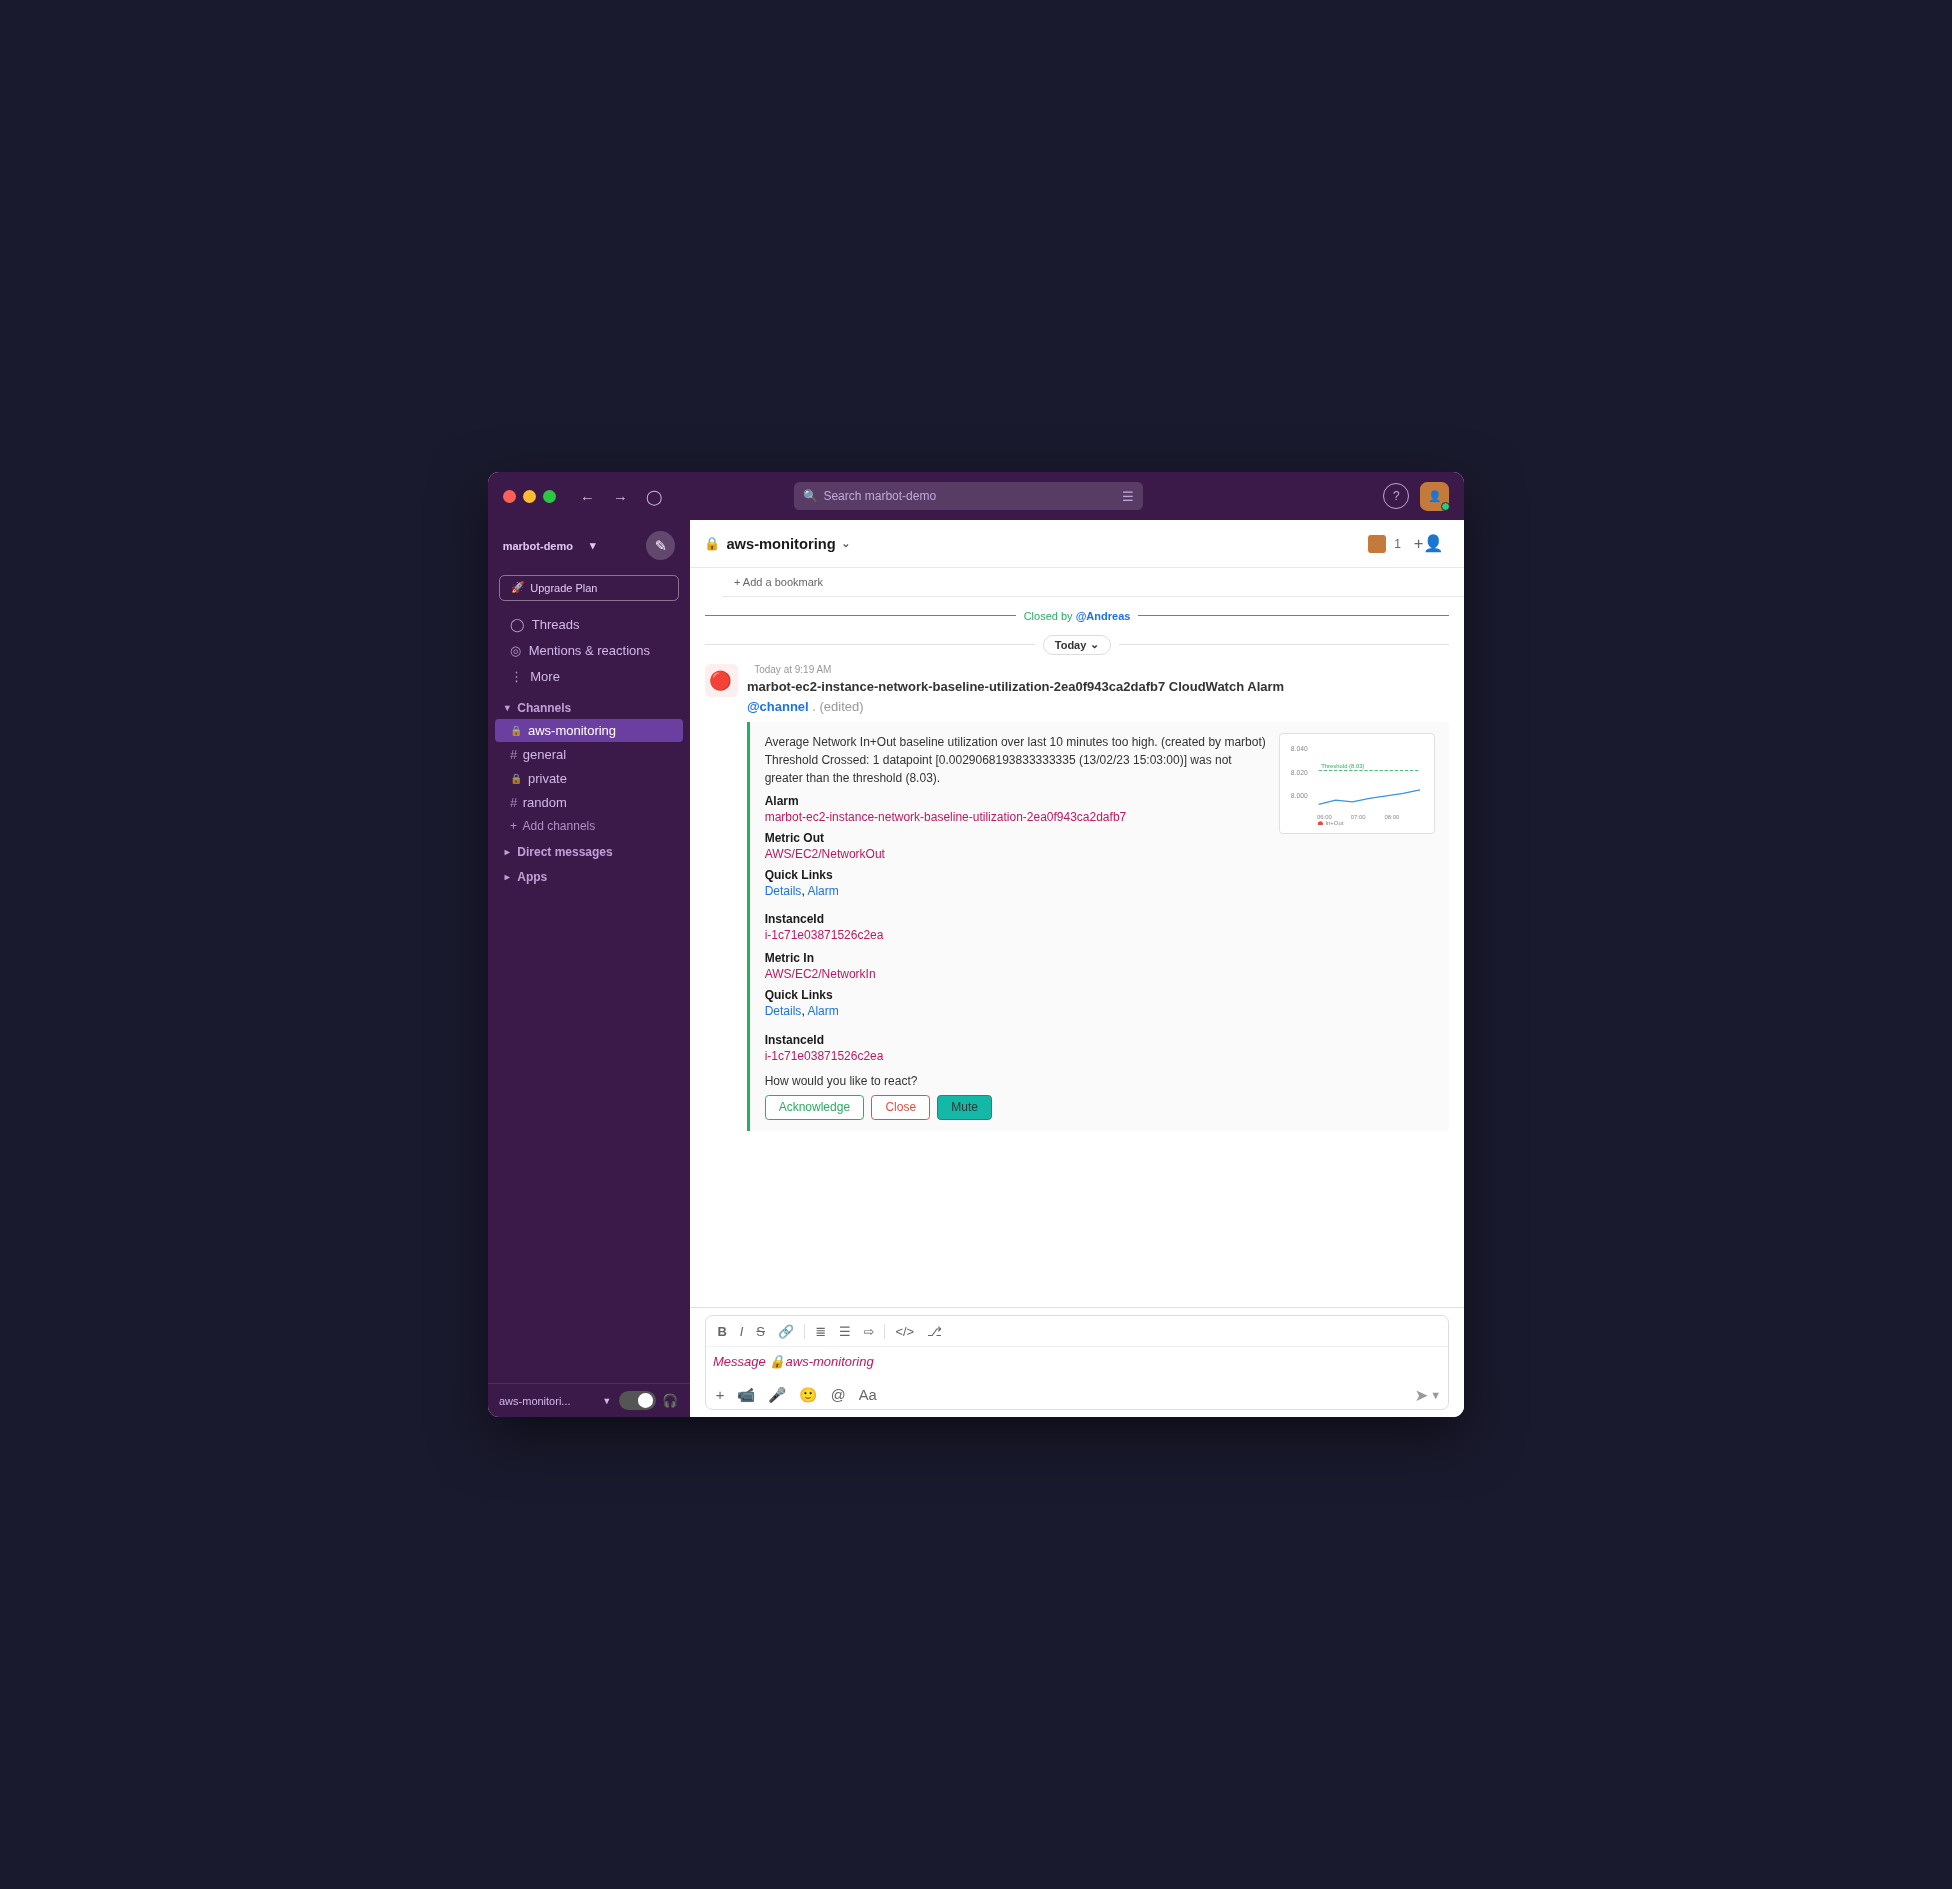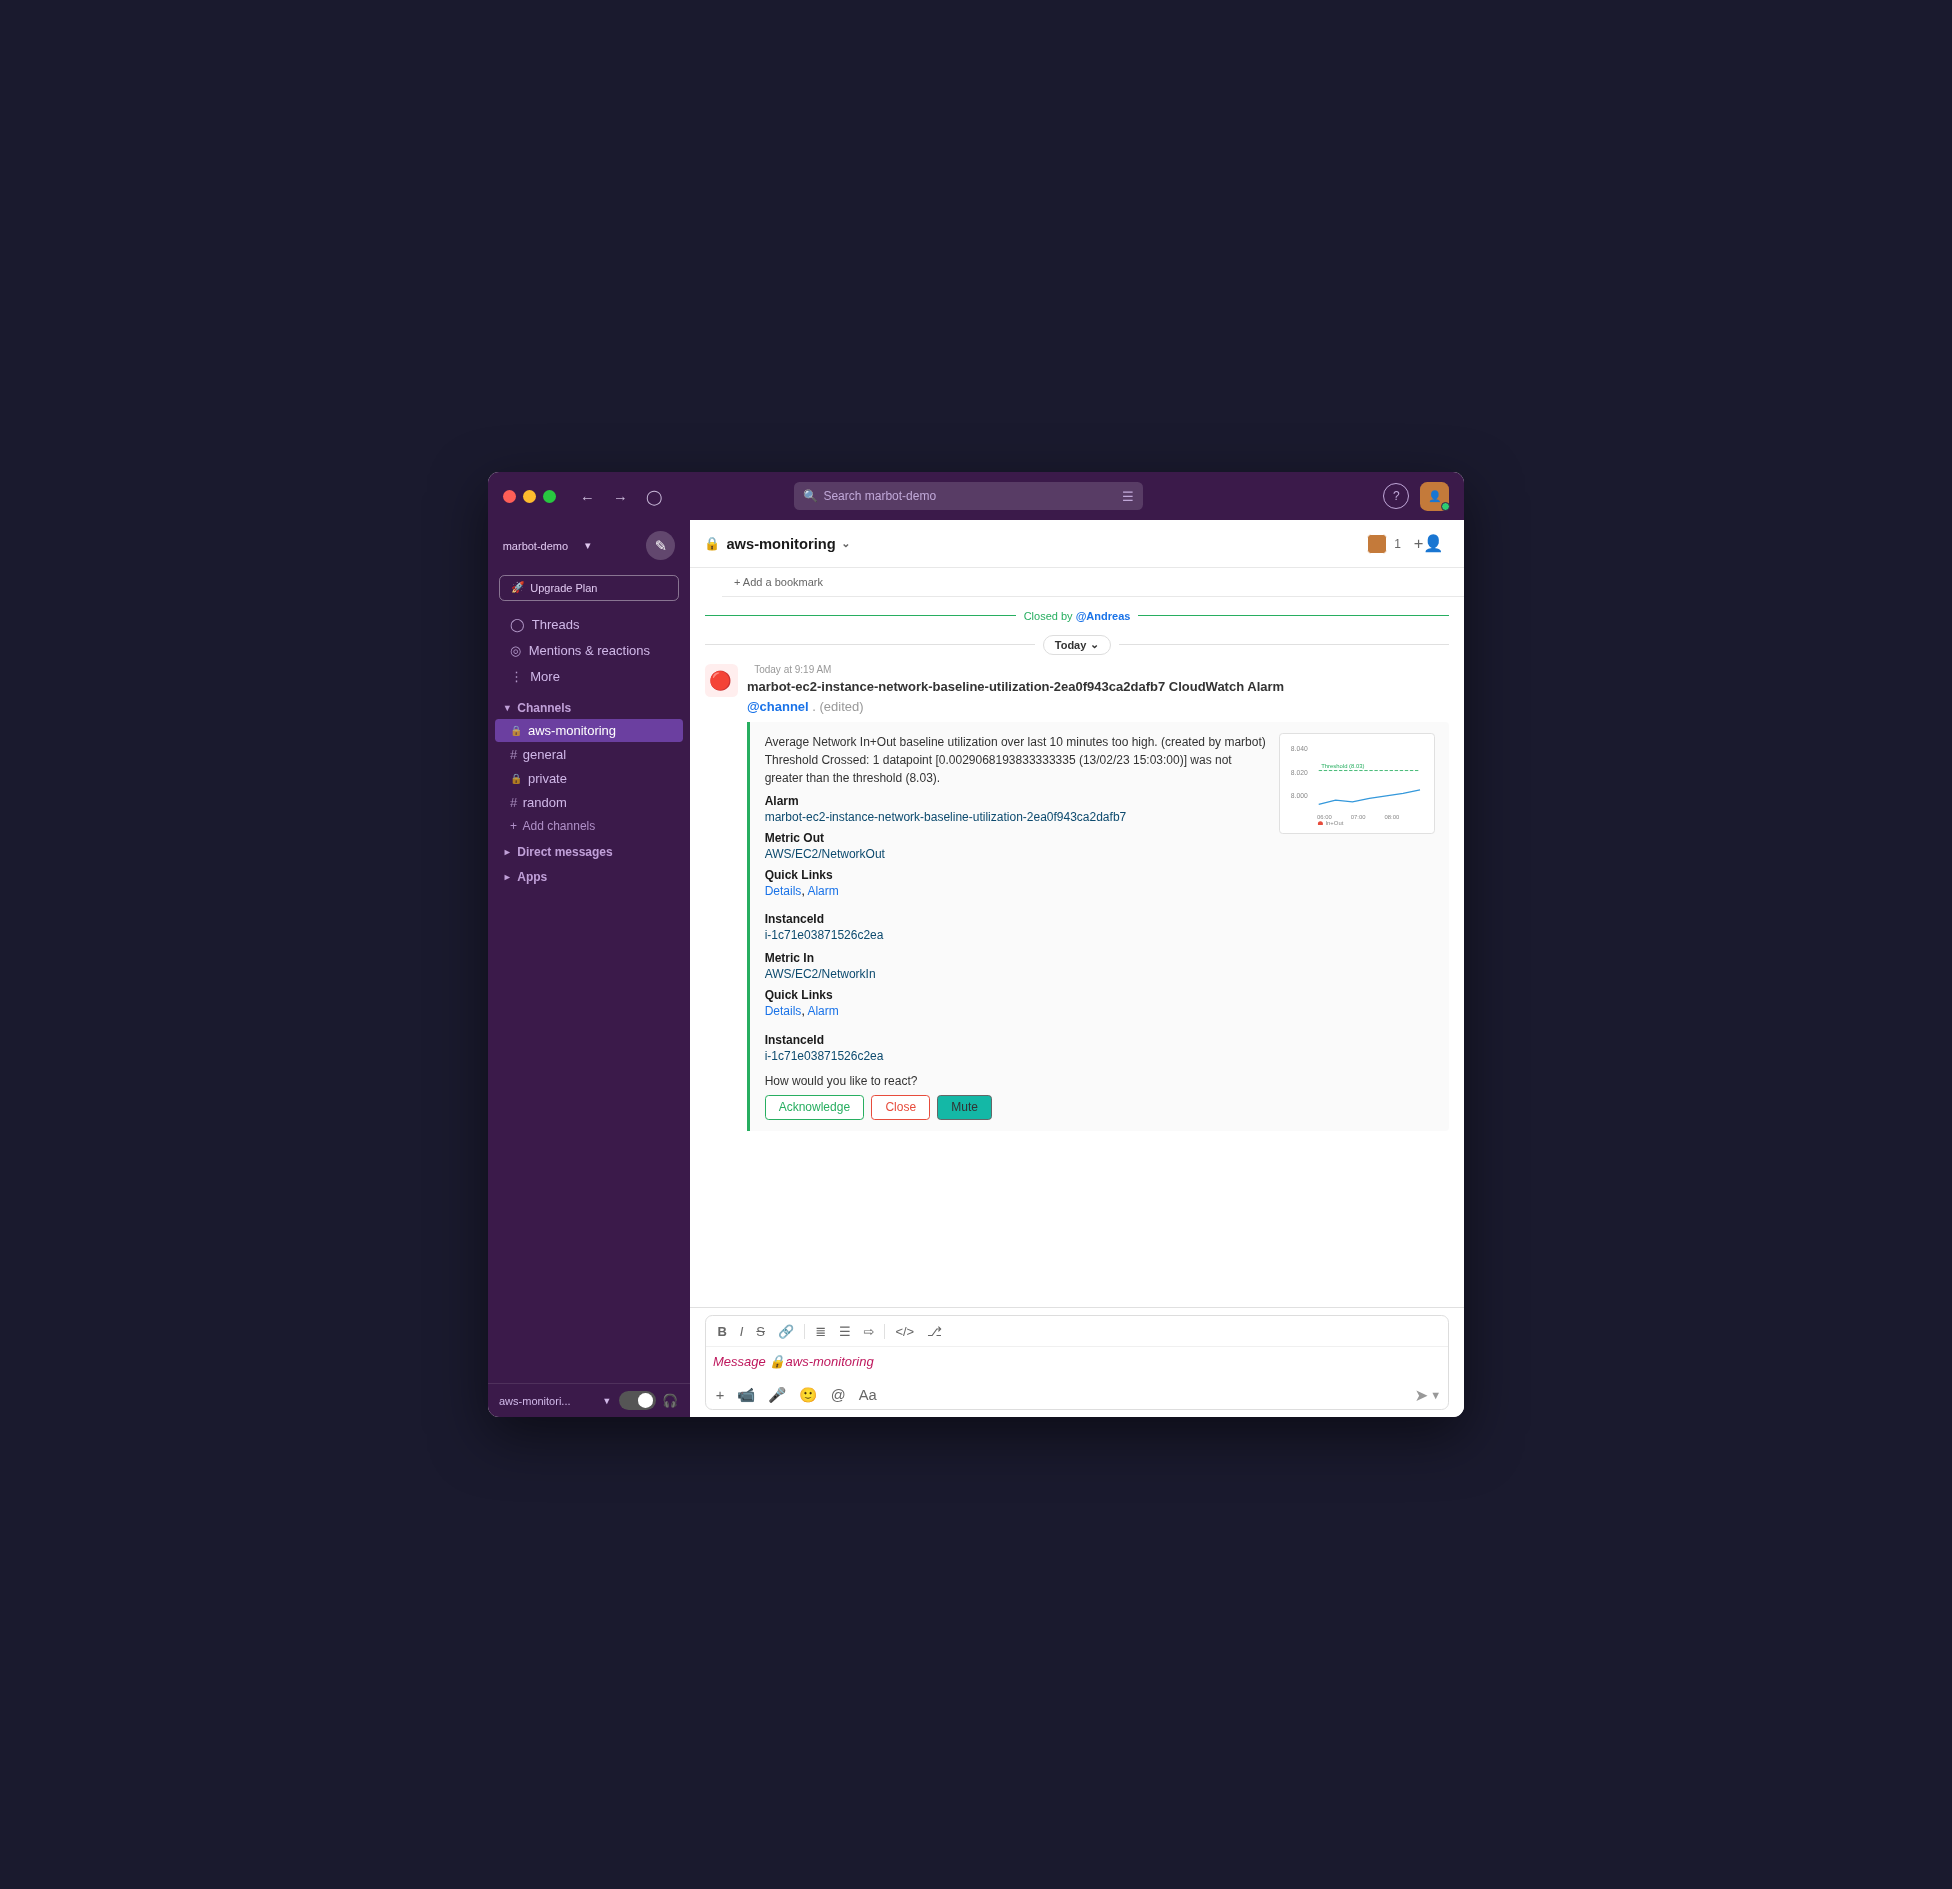--- a/index.html
+++ b/index.html
@@ -141,21 +141,21 @@
       overflow: hidden;
     }
     .workspace-header {
       padding: 11px 14.7px;
       display: flex;
       align-items: center;
       justify-content: space-between;
     }
     .workspace-name {
       color: #ffffff;
-      font-weight: 400;
+      font-weight: 700;
       font-size: 13.8px;
       display: flex;
       align-items: center;
       gap: 17px;
       cursor: pointer;
     }
     .workspace-name span { color: #e0c8f0; font-size: 11px; }
     .compose-btn {
       width: 29px;
       height: 29px;
@@ -453,21 +453,21 @@
     }
     .alarm-section-title {
       font-size: 12px;
       font-weight: 700;
       color: #1a1a1a;
       margin-top: 7.3px;
       margin-bottom: 1.8px;
     }
     .alarm-section-value {
       font-size: 12px;
-      color: #0c4a6e;
+      color: #be185d;
       margin-bottom: 1.8px;
     }
     .alarm-links {
       font-size: 12px;
       margin-bottom: 7.3px;
     }
     .alarm-link {
       color: #1a73e8;
       text-decoration: none;
       cursor: pointer;

